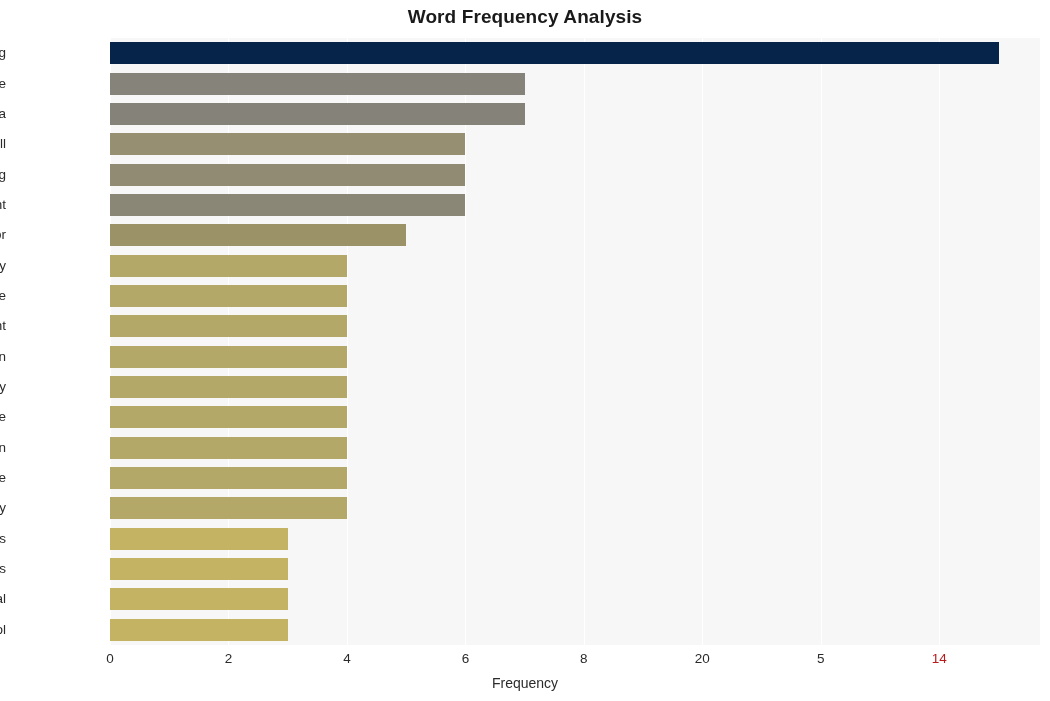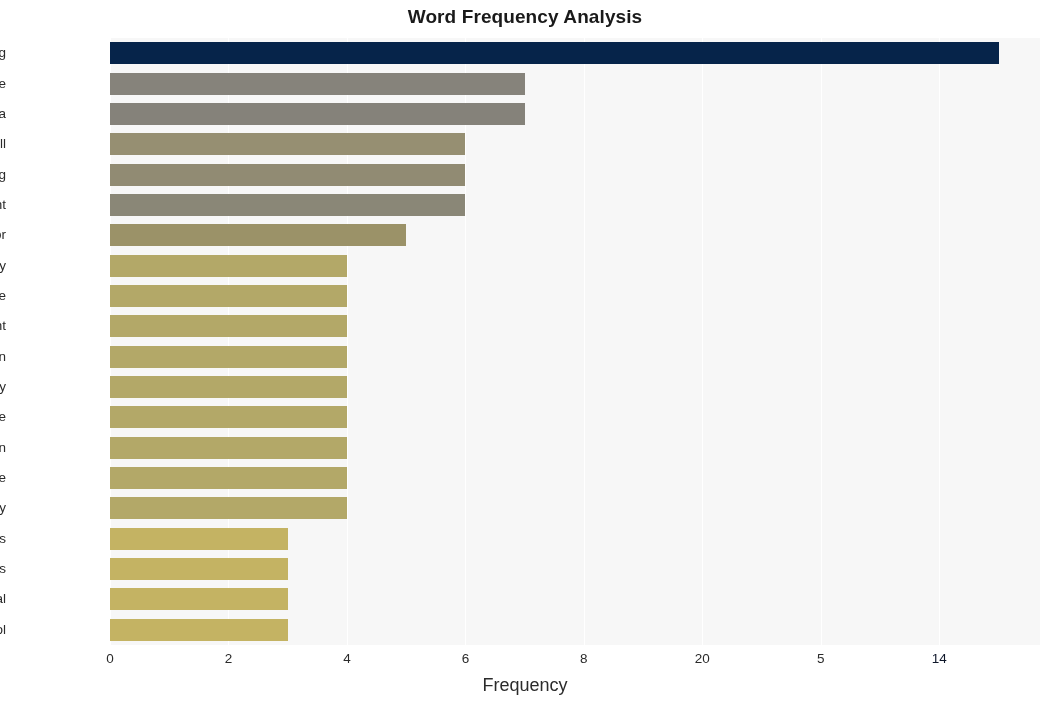--- a/index.html
+++ b/index.html
@@ -71,21 +71,21 @@
     width: 40px;
     margin-left: -20px;
     line-height: 18px;
   }
   #xaxis-label {
     position: absolute;
     left: 0;
     top: 675px;
     width: 1050px;
     text-align: center;
-    font-size: 18px;
+    font-size: 14px;
     color: #2b2b2b;
   }
 </style>
 </head>
 <body>
 
 <div id="figure">
 
   <div id="chart-title" style="color: rgb(26, 26, 26);">Word Frequency Analysis</div>
 
@@ -147,18 +147,18 @@
       <div class="ytick-label" style="top: 618.825px; color: rgb(43, 43, 43);">tool</div>
     </div>
   <div id="xtick-labels">
       <div class="xtick-label" style="left: 110px; color: rgb(43, 43, 43);">0</div>
       <div class="xtick-label" style="left: 228.471px; color: rgb(43, 43, 43);">2</div>
       <div class="xtick-label" style="left: 346.943px; color: rgb(43, 43, 43);">4</div>
       <div class="xtick-label" style="left: 465.414px; color: rgb(43, 43, 43);">6</div>
       <div class="xtick-label" style="left: 583.885px; color: rgb(43, 43, 43);">8</div>
       <div class="xtick-label" style="left: 702.357px; color: rgb(43, 43, 43);">20</div>
       <div class="xtick-label" style="left: 820.828px; color: rgb(43, 43, 43);">5</div>
-      <div class="xtick-label" style="left: 939.299px; color: #0f172a;">14</div>
+      <div class="xtick-label" style="left: 939.299px; color: #b91c1c;">14</div>
     </div>
 
   <div id="xaxis-label">Frequency</div>
 
 </div>
 
 </body></html>

